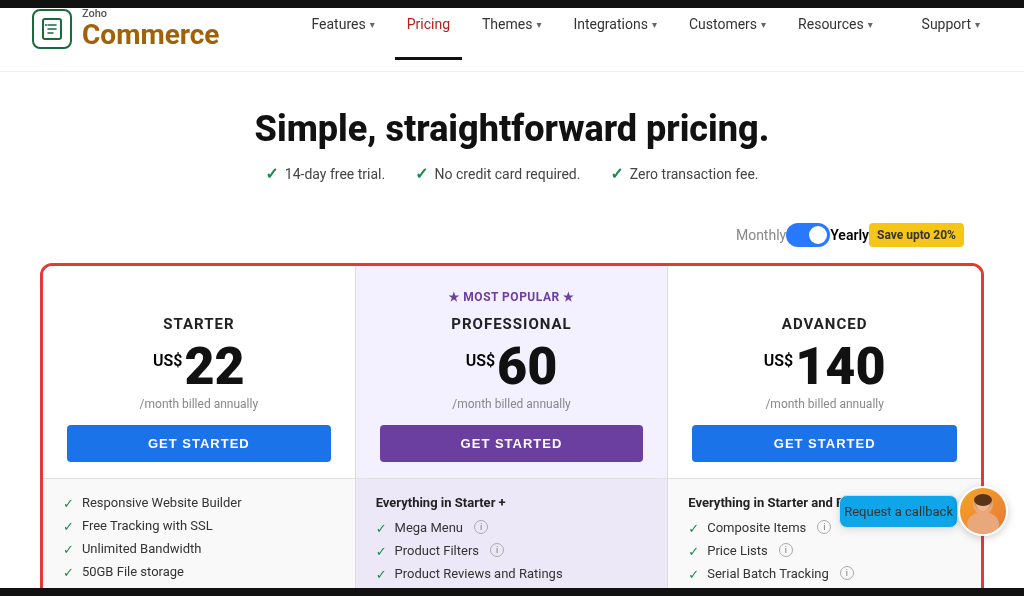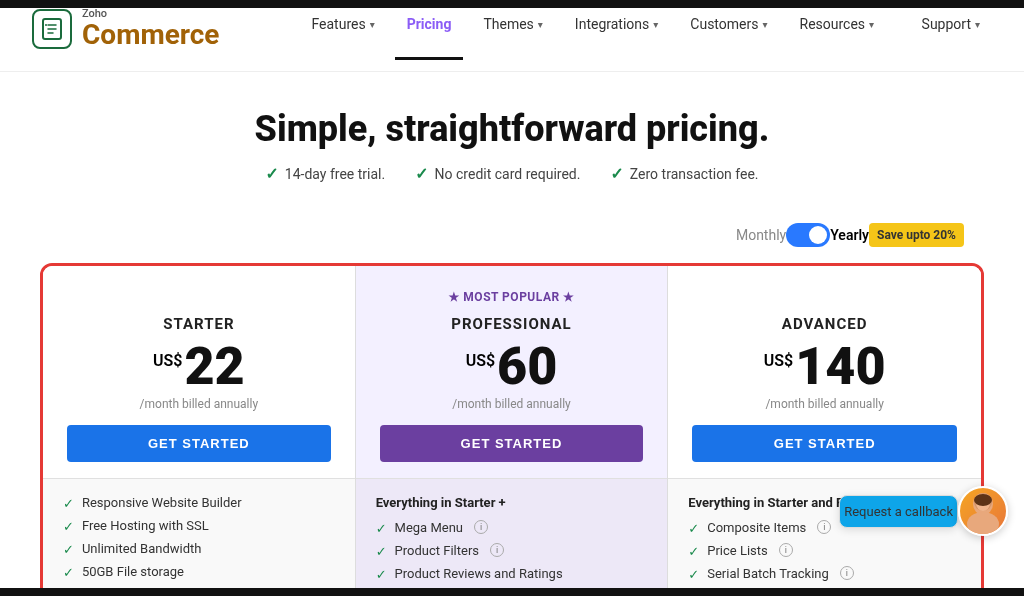--- a/index.html
+++ b/index.html
@@ -67,22 +67,22 @@
       font-size: 14px;
       color: #333;
       cursor: pointer;
       display: flex;
       align-items: center;
       gap: 4px;
       white-space: nowrap;
       position: relative;
     }
     .nav-item.active {
-      font-weight: 700;
-      color: #8b5cf6;
+      font-weight: 400;
+      color: #b91c1c;
     }
     .nav-item.active::after {
       content: '';
       position: absolute;
       bottom: -20px;
       left: 0; right: 0;
       height: 3px;
       background: #111;
     }
     .nav-item .chevron {
@@ -439,21 +439,21 @@
           <div class="price-period">/month billed annually</div>
           <button class="get-started-btn btn-blue">GET STARTED</button>
         </div>
         <div class="card-features">
           <div class="feature-item">
             <span class="feature-check">✓</span>
             <span>Responsive Website Builder</span>
           </div>
           <div class="feature-item">
             <span class="feature-check">✓</span>
-            <span>Free Hosting with SSL</span>
+            <span>Free Tracking with SSL</span>
           </div>
           <div class="feature-item">
             <span class="feature-check">✓</span>
             <span>Unlimited Bandwidth</span>
           </div>
           <div class="feature-item">
             <span class="feature-check">✓</span>
             <span>50GB File storage</span>
           </div>
         </div>

